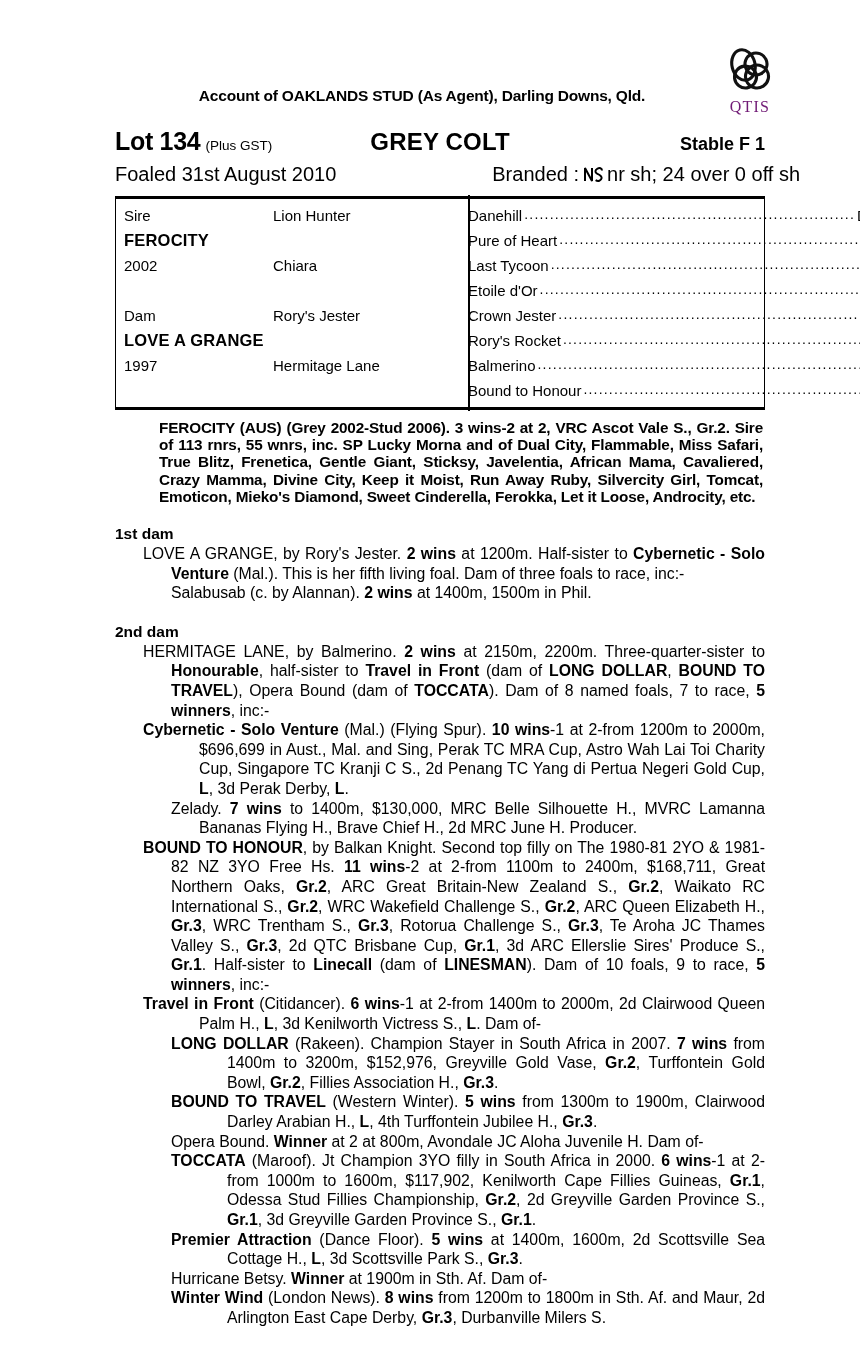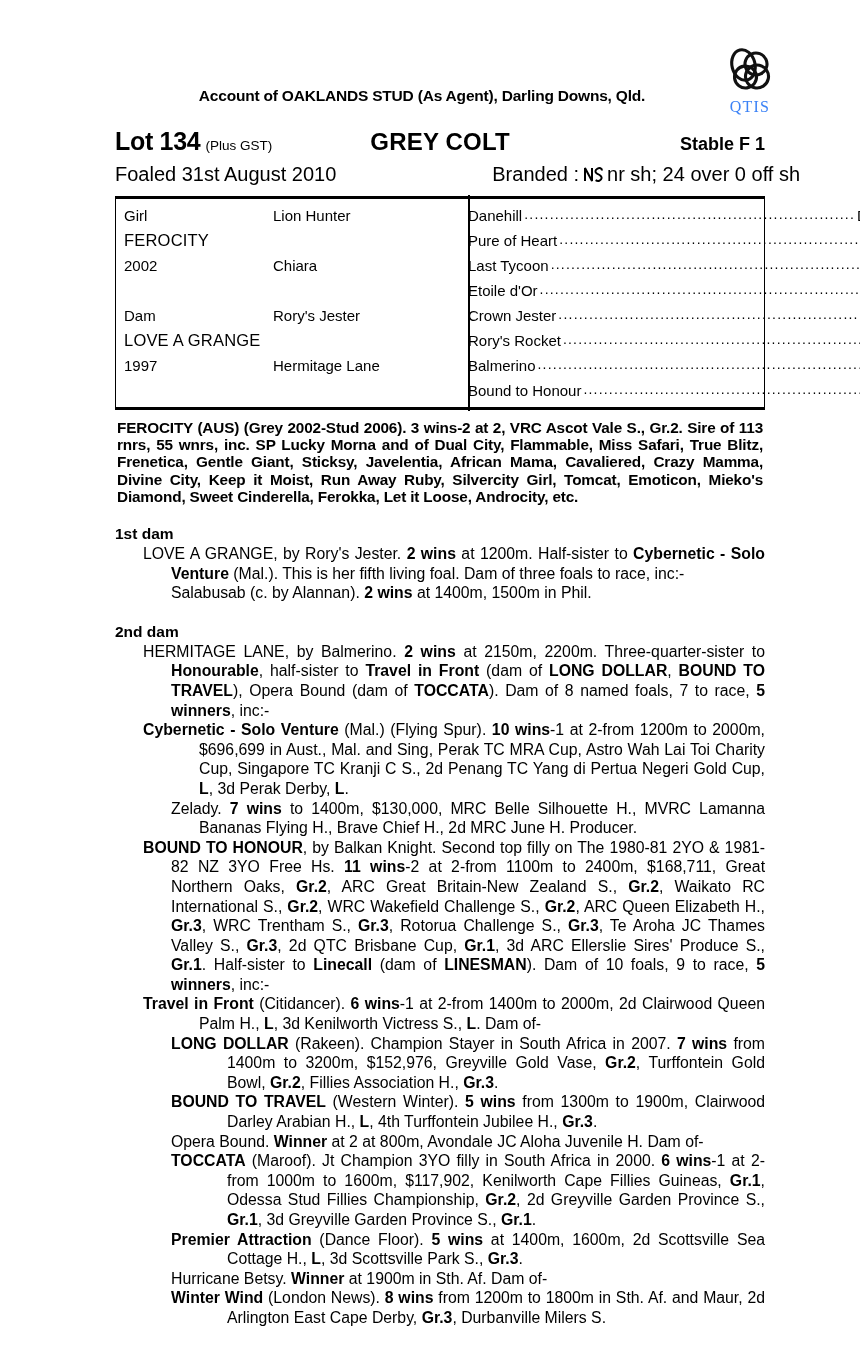--- a/index.html
+++ b/index.html
@@ -32,21 +32,21 @@
     width: 76px;
     text-align: center;
   }
   .logo-mark { display: block; margin: 0 auto; }
   .logo-text {
     font-family: "Liberation Serif", serif;
     font-size: 16px;
     letter-spacing: 1.2px;
     line-height: 1;
     margin-top: 1px;
-    color: #3b82f6;
+    color: #701a75;
   }
 
   
   .account-line {
     text-align: center;
     font-weight: bold;
     font-size: 15.5px;
     padding-top: 87px;
     letter-spacing: -0.2px;
     margin-right: 36px;
@@ -114,21 +114,21 @@
   .ped-rows { position: relative; }
   .ped-row {
     display: flex;
     height: 25px;
     align-items: center;
     font-size: 15px;
   }
   .ped-c1 { width: 157px; flex: 0 0 157px; padding-left: 8px; box-sizing: border-box; }
   .ped-c2 { width: 195px; flex: 0 0 195px; box-sizing: border-box; }
   .ped-c3 { flex: 1 1 auto; padding-right: 8px; box-sizing: border-box; }
-  .ped-bold { font-weight: normal; font-size: 16.5px; letter-spacing: 0.2px; }
+  .ped-bold { font-weight: bold; font-size: 16.5px; letter-spacing: 0.2px; }
   .leader {
     display: flex;
     align-items: baseline;
     width: 100%;
     white-space: nowrap;
   }
   .leader .lname { flex: 0 0 auto; }
   .leader .ldots {
     flex: 1 1 auto;
     overflow: hidden;
@@ -150,20 +150,21 @@
 
   
   .sire-para {
     margin-top: 9px;
     font-size: 15.3px;
     font-weight: bold;
     line-height: 17.2px;
     text-align: justify;
     letter-spacing: -0.15px;
     padding: 0 2px;
+    margin-left: 42px;
   }
 
   
   .dam-head {
     font-weight: bold;
     font-size: 15.5px;
     margin-top: 20px;
     margin-bottom: 1px;
   }
   .pp {
@@ -219,21 +220,21 @@
       </span>
       <span>nr sh; 24 over 0 off sh</span>
     </div>
   </div>
 
   <div class="ped-table">
     <div class="vdiv"></div>
     <div class="ped-rows">
 
       <div class="ped-row">
-        <div class="ped-c1">Girl</div>
+        <div class="ped-c1">Sire</div>
         <div class="ped-c2">Lion Hunter</div>
         <div class="ped-c3">
           <span class="leader">
               <span class="lname">Danehill</span>
               <span class="ldots">.................................................................</span>
               <span class="lval">Danzig</span>
             </span>
         </div>
       </div>
 

